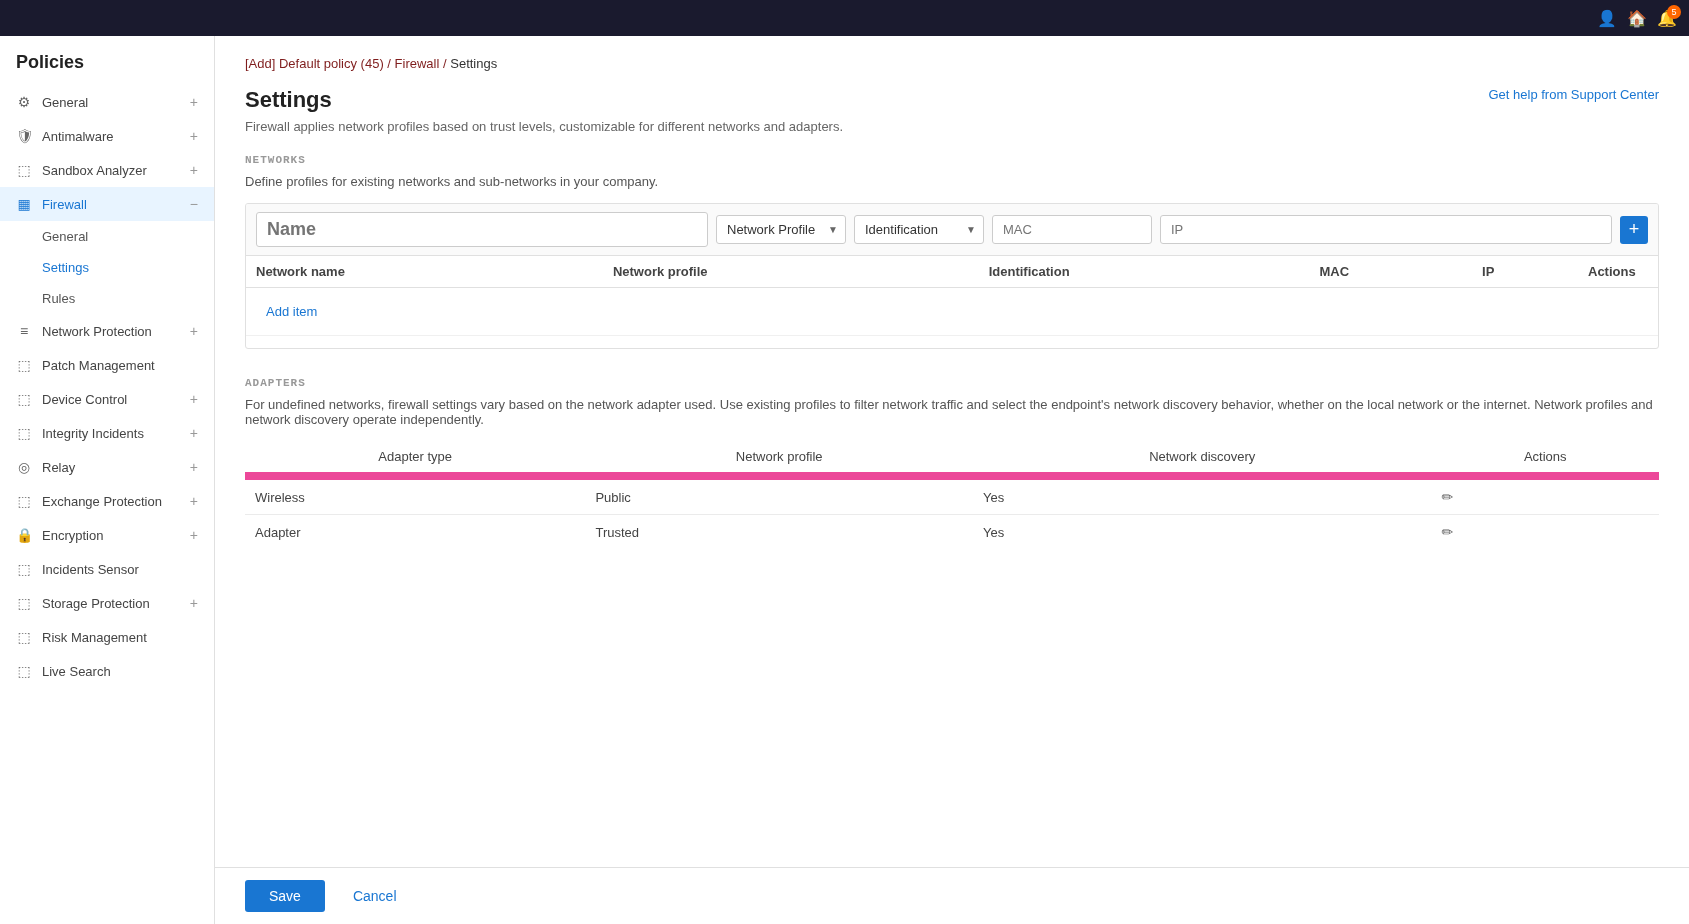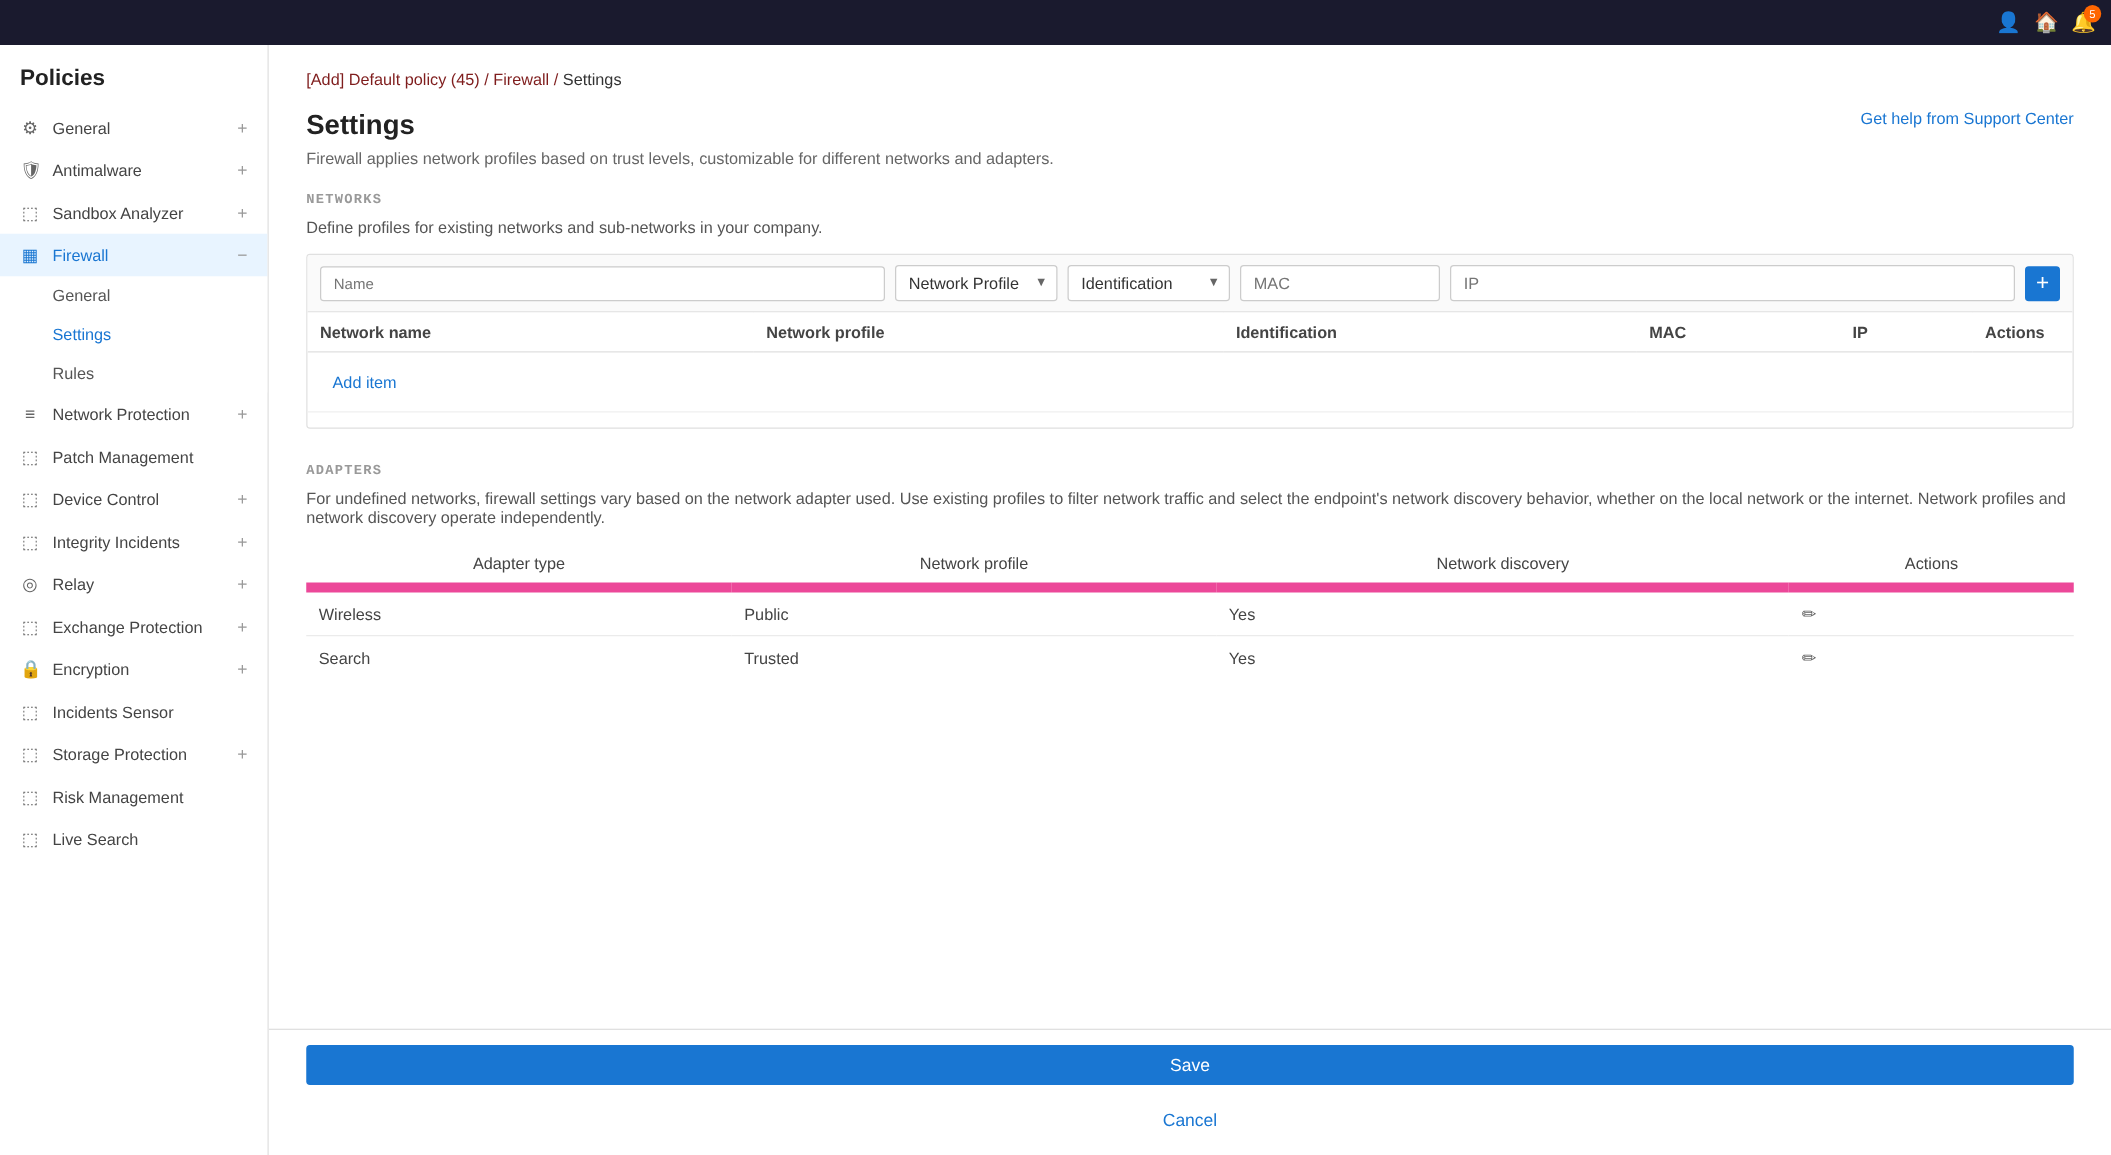--- a/index.html
+++ b/index.html
@@ -160,24 +160,25 @@
     }
     .section-desc {
       font-size: 13px;
       color: #555;
       margin-bottom: 14px;
     }
     .net-input {
       border: 1px solid #ccc;
       border-radius: 3px;
       padding: 6px 10px;
-      font-size: 12px;
+      font-size: 18px;
       color: #000000;
       flex: 1;
       outline: none;
+      font-weight: bold;
     }
     .select-wrap {
       position: relative;
       display: inline-flex;
       align-items: center;
     }
     .select-wrap select {
       border: 1px solid #ccc;
       border-radius: 3px;
       padding: 6px 28px 6px 10px;
@@ -280,21 +281,20 @@
     }
 
     
     .footer {
       background: #fff;
       border-top: 1px solid #e0e0e0;
       padding: 12px 30px;
       display: flex;
       gap: 12px;
       flex-shrink: 0;
-      flex-direction: column;
     }
     .btn-save {
       background: #1976d2;
       color: #fff;
       border: none;
       border-radius: 3px;
       padding: 8px 24px;
       font-size: 14px;
       font-weight: 500;
       cursor: pointer;
@@ -540,21 +540,21 @@
           <tbody>
             <tr>
               <td>Wireless</td>
               <td>Public</td>
               <td>Yes</td>
               <td>
                 <span class="edit-icon">✏</span>
               </td>
             </tr>
             <tr>
-              <td>Search</td>
+              <td>Adapter</td>
               <td>Trusted</td>
               <td>Yes</td>
               <td>
                 <span class="edit-icon">✏</span>
               </td>
             </tr>
           </tbody>
         </table>
       </div>
 

